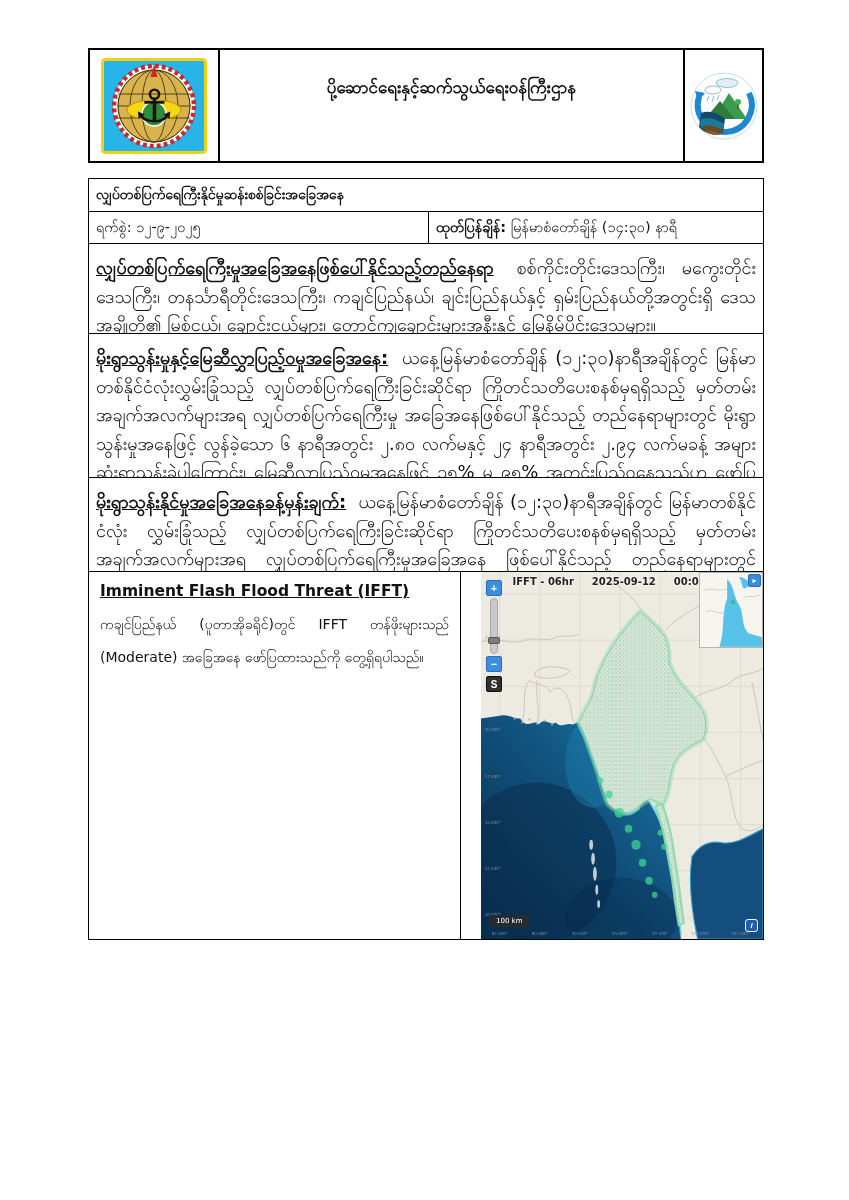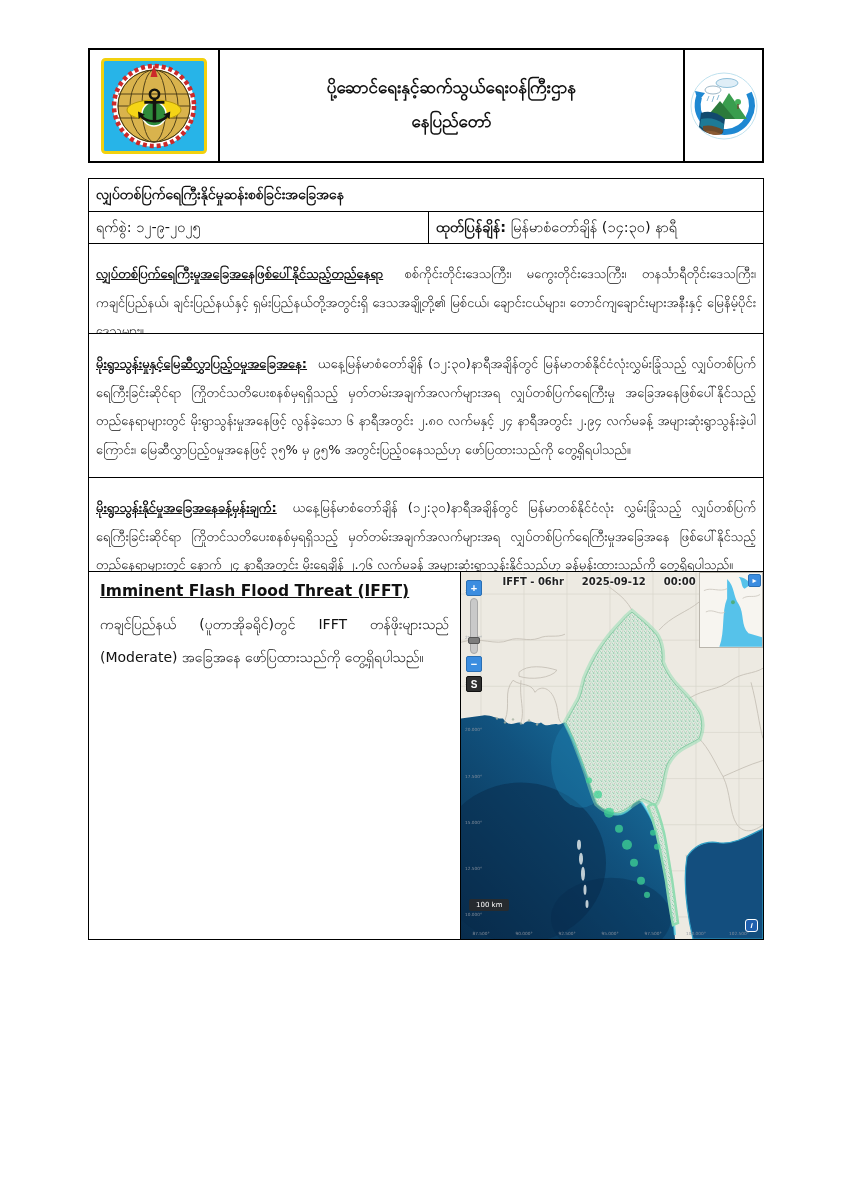--- a/index.html
+++ b/index.html
@@ -18,28 +18,28 @@
   .hdr-right { width:79px; border-left:2px solid #000; display:flex; align-items:center; justify-content:center; }
 
   
   .tbl { margin-top:15px; border:1.5px solid #000; }
   .row { border-top:1.5px solid #000; overflow:hidden; }
   .row:first-child { border-top:none; }
   .r-title { height:32px; padding:1px 7px; font-size:14px; line-height:29px;font-weight:bold; }
   .r-meta  { display:flex; height:32px; font-size:14.5px; line-height:29px; }
   .meta-left  { width:340px; border-right:1.5px solid #000; padding:1px 7px; }
   .meta-right { flex:1; padding:1px 7px; }
-  .r-para { padding:16px 7px; font-size:13px; line-height:28.5px; text-align:justify; }
+  .r-para { padding:10px 7px; font-size:18px; line-height:28.5px; text-align:justify; }
   .r-loc  { height:90px; }
   .r-rain { height:144px; }
   .r-fcst { height:94px; }
   .lead { font-weight:bold; text-decoration:underline; margin-right:6px; }
   .blead { font-weight:bold; }
 
-  .r-split { display:flex; height:368px; }
+  .r-split { display:flex; height:368px;gap:20px; }
   .ifft-cell { width:372px; border-right:1.5px solid #000; padding:6px 11px; }
   .ifft-h { font-weight:bold; text-decoration:underline; font-size:15.5px; line-height:26px; }
   .ifft-p { font-size:14px; line-height:33px; text-align:justify; margin-top:4px; }
 
   
   .map-cell { flex:1; position:relative; overflow:hidden; background:#edeae2; }
   .map-svg { position:absolute; left:0; top:0; width:100%; height:100%; }
   .map-title { position:absolute; left:0; right:0; top:4px; text-align:center;
     font-size:10px; font-weight:bold; color:#222;
     text-shadow:0 0 2px #fff, 0 0 3px #fff; white-space:nowrap; }
@@ -54,21 +54,21 @@
     background:#7d7d7d; border:1px solid #555; border-radius:2px; }
   .sbtn { display:block; width:16px; height:16px; margin-top:4px; padding:0;
     background:#2f2f2f; color:#fff; border:1px solid #111; border-radius:2px;
     font-size:10px; font-weight:bold; line-height:13px; text-align:center; }
   .inset { position:absolute; right:0; top:0; width:64px; height:76px;
     background:#fbfaf7; border:1px solid #b9b5ac; }
   .inset svg { width:100%; height:100%; display:block; }
   .inset-toggle { position:absolute; right:1px; top:1px; width:13px; height:13px; padding:0;
     background:#3b8de0; color:#fff; border:1px solid #2a6fb4; border-radius:2px;
     font-size:8px; line-height:10px; text-align:center; }
-  .scale { position:absolute; left:8px; bottom:28px; background:rgba(42,42,42,.88);
+  .scale { position:absolute; left:8px; bottom:12px; background:rgba(42,42,42,.88);
     color:#fff; font-size:7px; line-height:10px; padding:1px 7px; border-radius:2px; }
   .infobtn { position:absolute; right:5px; bottom:7px; width:13px; height:13px; padding:0;
     background:#1f5fae; color:#fff; border:1px solid #ffffff; border-radius:3px;
     font-size:8px; font-weight:bold; line-height:10px; text-align:center; font-style:italic; }
 
   
   .footer { margin-top:188px; color:#e02222; font-size:15.5px; line-height:26px; }
   .footer .note-label { font-weight:bold; }
   .footer .note-text { margin-left:36px; }
 </style>
@@ -94,21 +94,20 @@
             <line x1="17" y1="60" x2="89" y2="60"></line>
           </g>
           <path d="M53,6 l-3.5,13 h7 z" fill="#cc2a2a"></path>
           <ellipse cx="53" cy="52" rx="27" ry="10" fill="#f5d516" stroke="#b89a08" stroke-width="1"></ellipse>
           <circle cx="53" cy="56" r="12" fill="#2e8b3a" stroke="#ffffff" stroke-width="1.5"></circle>
           <text x="53" y="64" font-size="46" text-anchor="middle" fill="#14140f">⚓</text>
         </svg>
       </div>
       <div class="hdr-center">
         <div>ပို့ဆောင်ရေးနှင့်ဆက်သွယ်ရေးဝန်ကြီးဌာန</div>
-        <div>နေပြည်တော်</div>
       </div>
       <div class="hdr-right">
         <svg width="70" height="70" viewBox="0 0 70 70">
           <circle cx="35" cy="35" r="33" fill="#ffffff" stroke="#bfe2ef" stroke-width="1"></circle>
           <path d="M 10,26 A 27,27 0 1 0 60,22" stroke="#1e88d2" stroke-width="6" fill="none"></path>
           <path d="M 6,20 l 10,2 -7,9 z" fill="#1e88d2"></path>
           <ellipse cx="38" cy="12" rx="11" ry="4.5" fill="#dfeef7" stroke="#8fc0da" stroke-width="1"></ellipse>
           <ellipse cx="24" cy="19" rx="8" ry="4" fill="#ffffff" stroke="#9bb6c6" stroke-width="1"></ellipse>
           <g stroke="#6aa6c8" stroke-width="1" opacity="0.8">
             <line x1="20" y1="25" x2="18" y2="30"></line>

